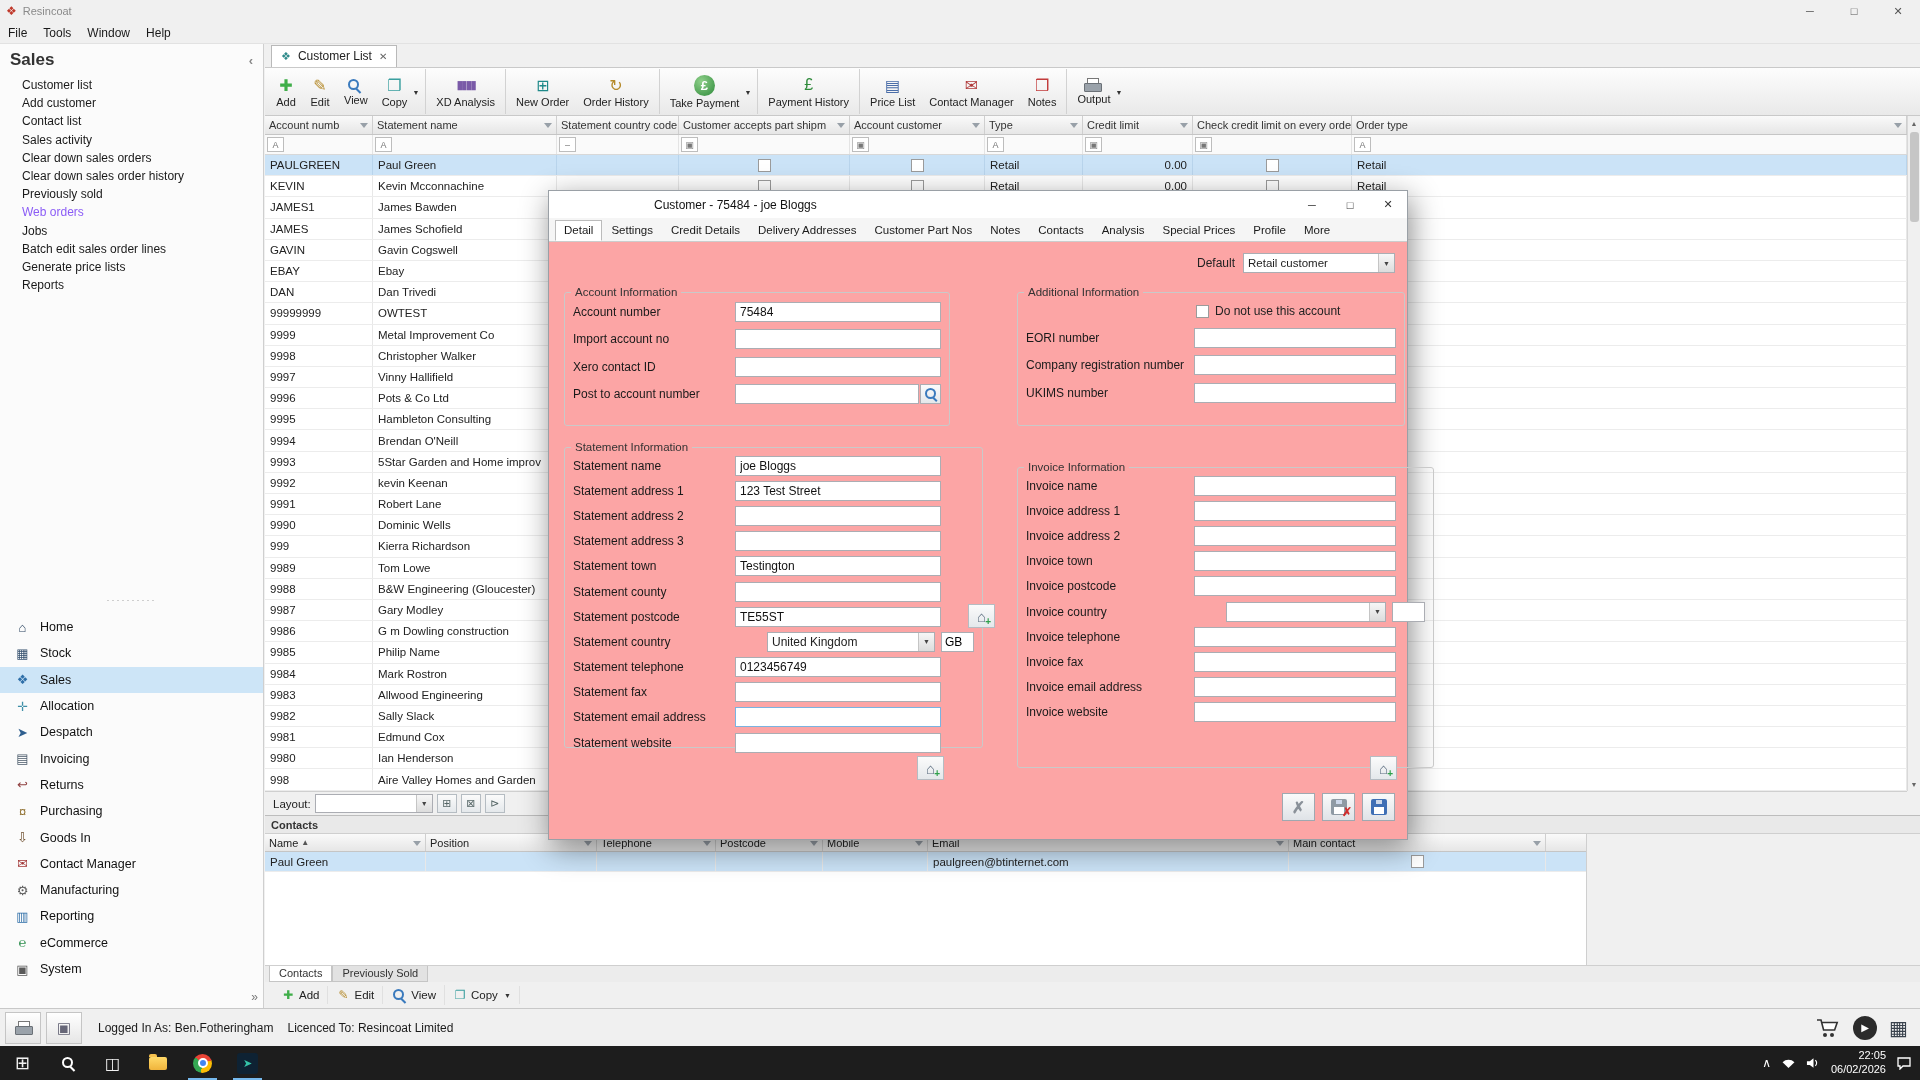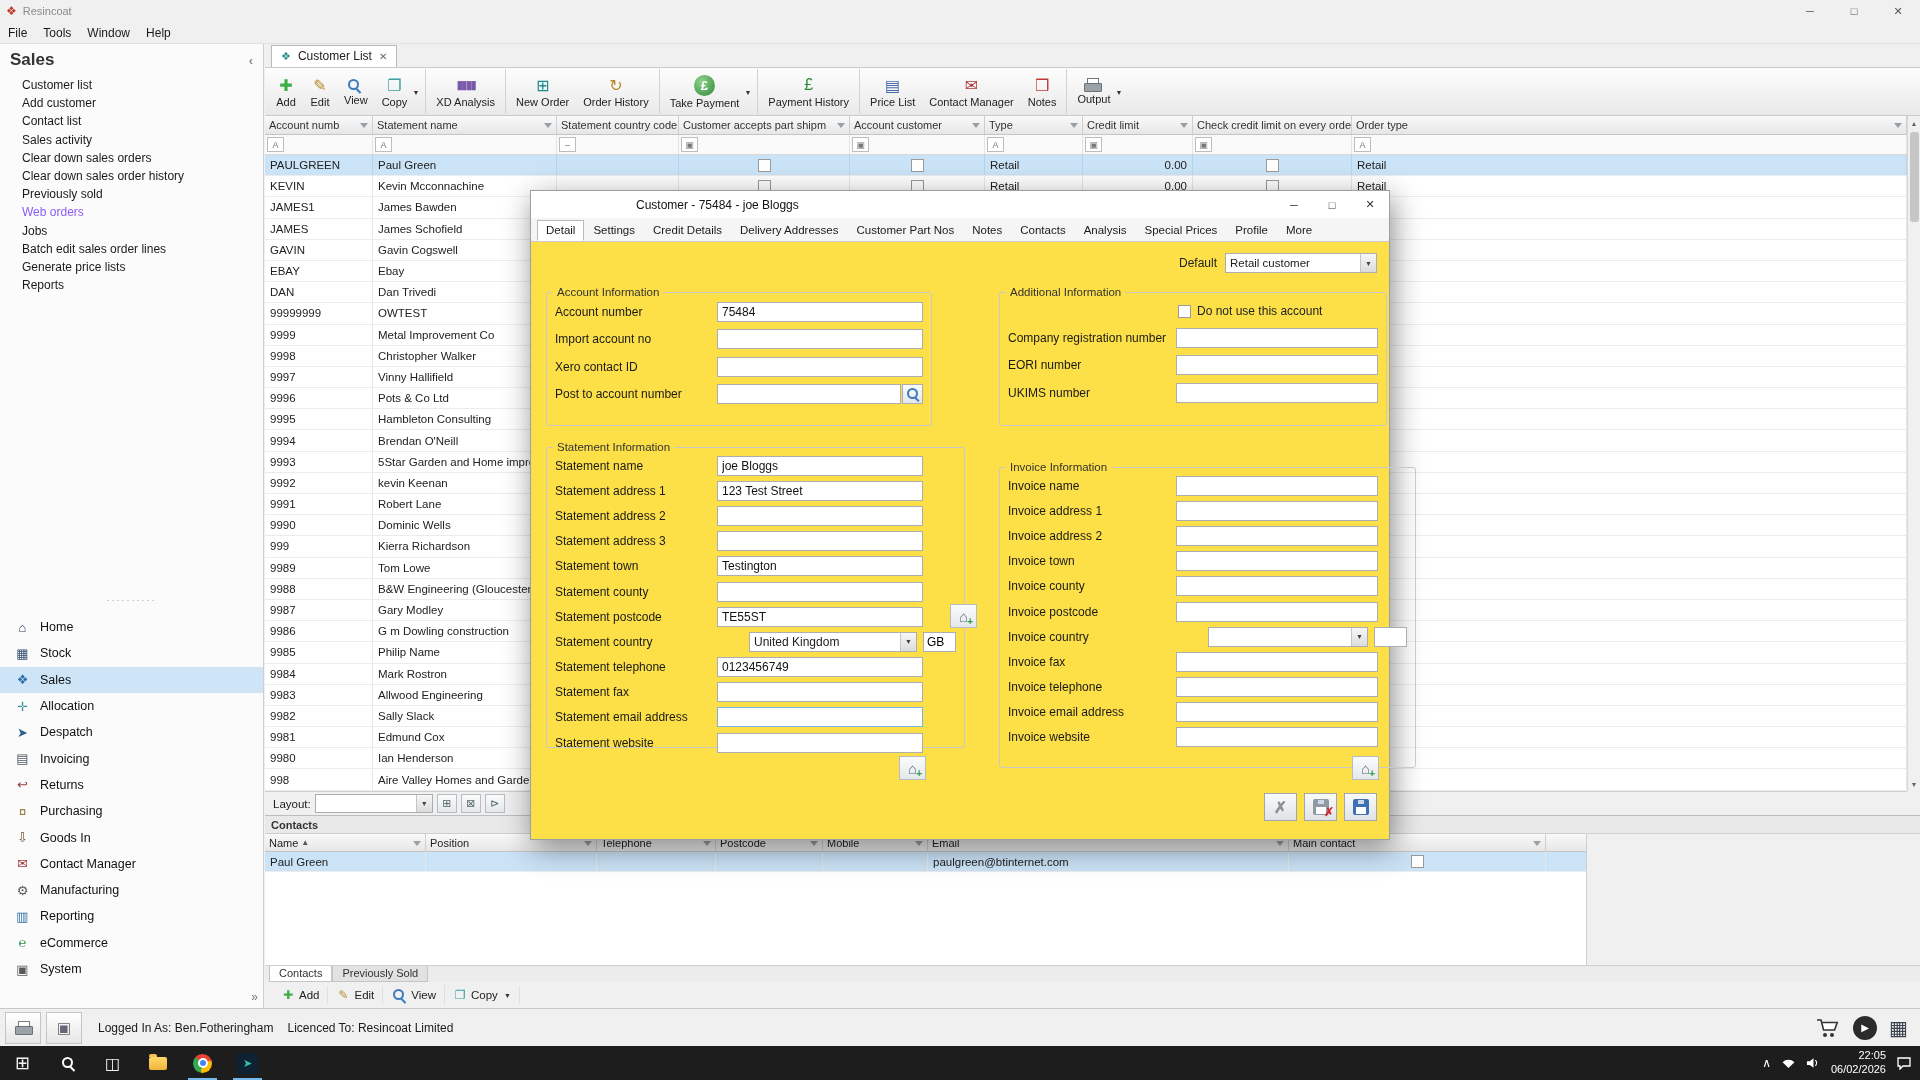--- a/index.html
+++ b/index.html
@@ -120,21 +120,21 @@
   .folder { width:18px; height:13px; background:linear-gradient(#ffd968,#f0b43c); border-radius:2px; position:relative; display:inline-block; }
   .folder::before { content:""; position:absolute; top:-3px; left:0; width:8px; height:3px; background:#f5c04d; border-radius:2px 2px 0 0; }
   .chrome { width:19px; height:19px; border-radius:50%; background:conic-gradient(from -50deg, #ea4335 0 120deg, #fbbc05 120deg 240deg, #34a853 240deg 360deg); position:relative; display:inline-block; }
   .chrome::after { content:""; position:absolute; inset:4.5px; background:#4285f4; border:2px solid #fff; border-radius:50%; }
   .app-ic { width:21px; height:21px; background:#0e2233; border-radius:3px; display:flex; align-items:center; justify-content:center; color:#35c3a8; font-size:11px; }
   .tray { margin-left:auto; display:flex; align-items:center; gap:10px; padding-right:8px; }
   .tray-ic { color:#fff; font-size:12px; display:flex; align-items:center; }
   .clock { text-align:right; font-size:11px; line-height:1.25; color:#fff; }
 
   
-  .modal { position:absolute; left:530px; top:190px; width:860px; height:650px; background:#fde047; border:1px solid #9aa0a6; box-shadow:3px 8px 28px rgba(0,0,0,.45); z-index:50; }
+  .modal { position:absolute; left:548px; top:190px; width:860px; height:650px; background:#fca5a5; border:1px solid #9aa0a6; box-shadow:3px 8px 28px rgba(0,0,0,.45); z-index:50; }
   .m-title { height:27px; background:#fff; display:flex; align-items:center; padding-left:105px; font-size:12px; color:#111; }
   .m-ctrls { margin-left:auto; display:flex; height:100%; }
   .m-ctrl { width:38px; display:flex; align-items:center; justify-content:center; color:#333; font-size:11px; }
   .m-tabs { height:24px; display:flex; align-items:flex-end; padding:0 6px; border-bottom:1px solid #ccc; font-size:11.5px; background:#f5f5f5; }
   .m-tab { padding:3px 8px 4px; color:#1a1a1a; border:1px solid transparent; }
   .m-tab.active { background:#fff; border-color:#bbb; border-bottom-color:#fff; }
   .m-default-row { position:absolute; top:62px; right:12px; display:flex; align-items:center; gap:8px; font-size:12px; }
   .default-combo { width:152px; height:20px; }
 
   .fs { position:absolute; border:1px solid #c9c9c9; border-radius:3px; }
@@ -1267,26 +1267,26 @@
     <fieldset class="fs fs-right" id="fs-additional">
       <legend>Additional Information</legend>
       <div class="chk-row">
         <span class="ck"></span>
         <span>Do not use this account</span>
       </div>
       <div>
 
 
           <div class="f-row">
+            <label>EORI number</label>
+            <input class="fi" style="">
+          </div>
+
+          <div class="f-row">
             <label>Company registration number</label>
-            <input class="fi" style="">
-          </div>
-
-          <div class="f-row">
-            <label>EORI number</label>
             <input class="fi" style="">
           </div>
 
           <div class="f-row">
             <label>UKIMS number</label>
             <input class="fi" style="">
           </div>
         </div>
     </fieldset>
 
@@ -1396,52 +1396,47 @@
 
           </div>
 
 
           <div class="f-row">
             <label>Invoice town</label>
             <input class="fi" style="">
 
           </div>
 
-          <div class="f-row">
-            <label>Invoice county</label>
-            <input class="fi" style="">
-
-          </div>
 
           <div class="f-row">
             <label>Invoice postcode</label>
             <input class="fi" style="">
 
           </div>
 
           <div class="f-row country">
             <label>Invoice country</label>
 
             <span class="combo-wrap">
               <span class="combo country-combo">
                 <span></span>
                 <span class="arrow">▼</span>
               </span>
               <input class="code-input" style="">
             </span>
           </div>
 
           <div class="f-row">
+            <label>Invoice telephone</label>
+            <input class="fi" style="">
+
+          </div>
+
+          <div class="f-row">
             <label>Invoice fax</label>
-            <input class="fi" style="">
-
-          </div>
-
-          <div class="f-row">
-            <label>Invoice telephone</label>
             <input class="fi" style="">
 
           </div>
 
           <div class="f-row">
             <label>Invoice email address</label>
             <input class="fi" style="">
 
           </div>
 

